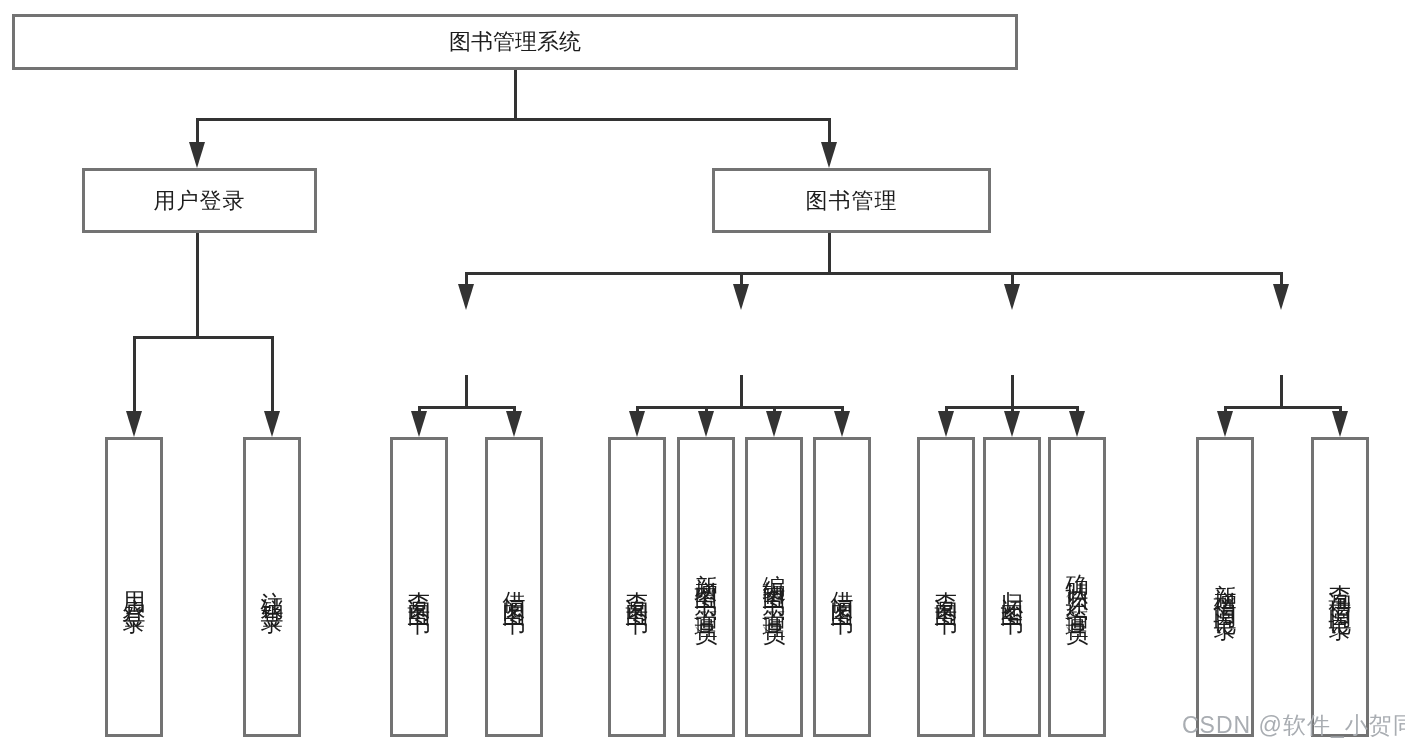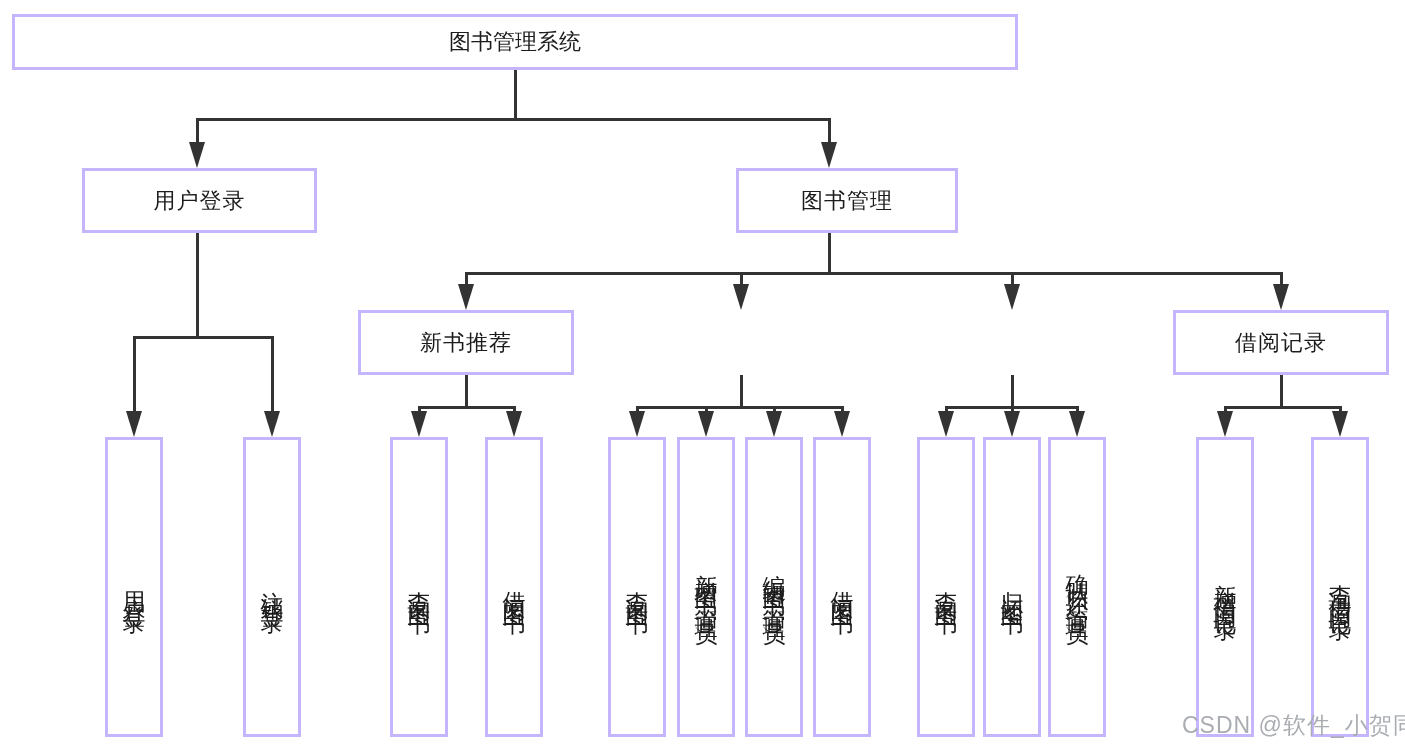--- a/index.html
+++ b/index.html
@@ -6,21 +6,21 @@
   #canvas{
     position:relative;
     width:1405px;height:747px;
     background:#ffffff;
     font-family:"Liberation Sans","DejaVu Sans",sans-serif;
     overflow:hidden;
   }
   .box{
     position:absolute;
     background:#ffffff;
-    border:3px solid #c4b5fd;
+    border:3px solid #737373;
     display:flex;align-items:center;justify-content:center;
     color:#1c1c1c;
     box-sizing:border-box;
     text-align:center;
   }
   .hbox{font-size:22px;letter-spacing:1px;}
   .root{font-size:22px;}
   .leaf{
     top:437px;width:58px;height:300px;
     font-size:23px;
@@ -54,42 +54,40 @@
   <div class="box root" style="left:12px;top:14px;width:1006px;height:56px">图书管理系统</div>
 
   <div class="line" style="left:514px;top:70px;width:3px;height:50px"></div>
   <div class="line" style="left:196px;top:118px;width:635px;height:3px"></div>
   <div class="line" style="left:196px;top:118px;width:3px;height:28px"></div>
   <div class="line" style="left:828px;top:118px;width:3px;height:28px"></div>
   <div class="arr" style="left:189px;top:142px"></div>
   <div class="arr" style="left:821px;top:142px"></div>
 
   <div class="box hbox" style="left:82px;top:168px;width:235px;height:65px">用户登录</div>
-  <div class="box hbox" style="left:736px;top:168px;width:222px;height:65px">图书管理</div>
+  <div class="box hbox" style="left:712px;top:168px;width:279px;height:65px">图书管理</div>
 
   <div class="line" style="left:196px;top:233px;width:3px;height:105px"></div>
   <div class="line" style="left:133px;top:336px;width:141px;height:3px"></div>
   <div class="line" style="left:133px;top:336px;width:3px;height:78px"></div>
   <div class="line" style="left:271px;top:336px;width:3px;height:78px"></div>
   <div class="arr" style="left:126px;top:411px"></div>
   <div class="arr" style="left:264px;top:411px"></div>
 
   <div class="line" style="left:828px;top:233px;width:3px;height:41px"></div>
   <div class="line" style="left:465px;top:272px;width:817px;height:3px"></div>
   <div class="line" style="left:465px;top:272px;width:3px;height:16px"></div>
   <div class="line" style="left:740px;top:272px;width:3px;height:16px"></div>
   <div class="line" style="left:1011px;top:272px;width:3px;height:16px"></div>
   <div class="line" style="left:1280px;top:272px;width:3px;height:16px"></div>
   <div class="arr" style="left:458px;top:284px"></div>
   <div class="arr" style="left:733px;top:284px"></div>
   <div class="arr" style="left:1004px;top:284px"></div>
   <div class="arr" style="left:1273px;top:284px"></div>
 
-  <div class="box hbox" style="left:358px;top:310px;width:216px;height:65px">新书推荐</div>
-  <div class="box hbox" style="left:1173px;top:310px;width:216px;height:65px">借阅记录</div>
 
   <div class="line" style="left:465px;top:375px;width:3px;height:33px"></div>
   <div class="line" style="left:418px;top:406px;width:98px;height:3px"></div>
   <div class="line" style="left:418px;top:406px;width:3px;height:8px"></div>
   <div class="line" style="left:513px;top:406px;width:3px;height:8px"></div>
   <div class="arr" style="left:411px;top:411px"></div>
   <div class="arr" style="left:506px;top:411px"></div>
 
   <div class="line" style="left:740px;top:375px;width:3px;height:33px"></div>
   <div class="line" style="left:636px;top:406px;width:208px;height:3px"></div>

